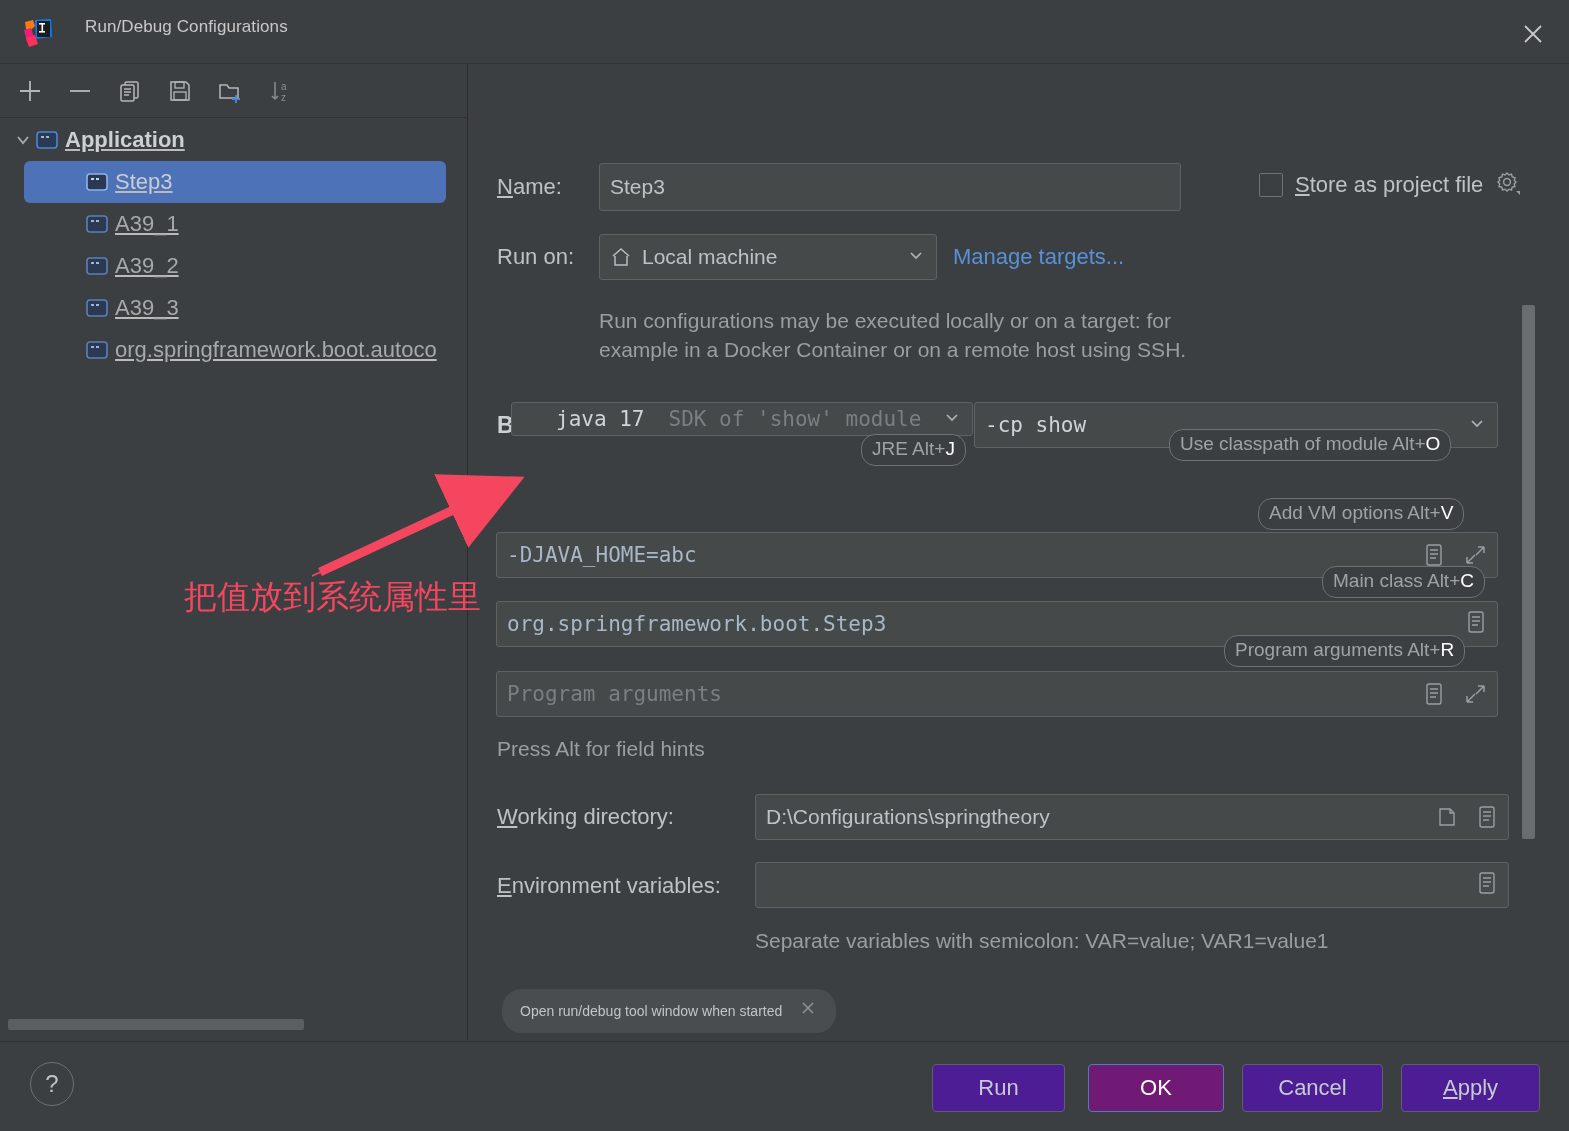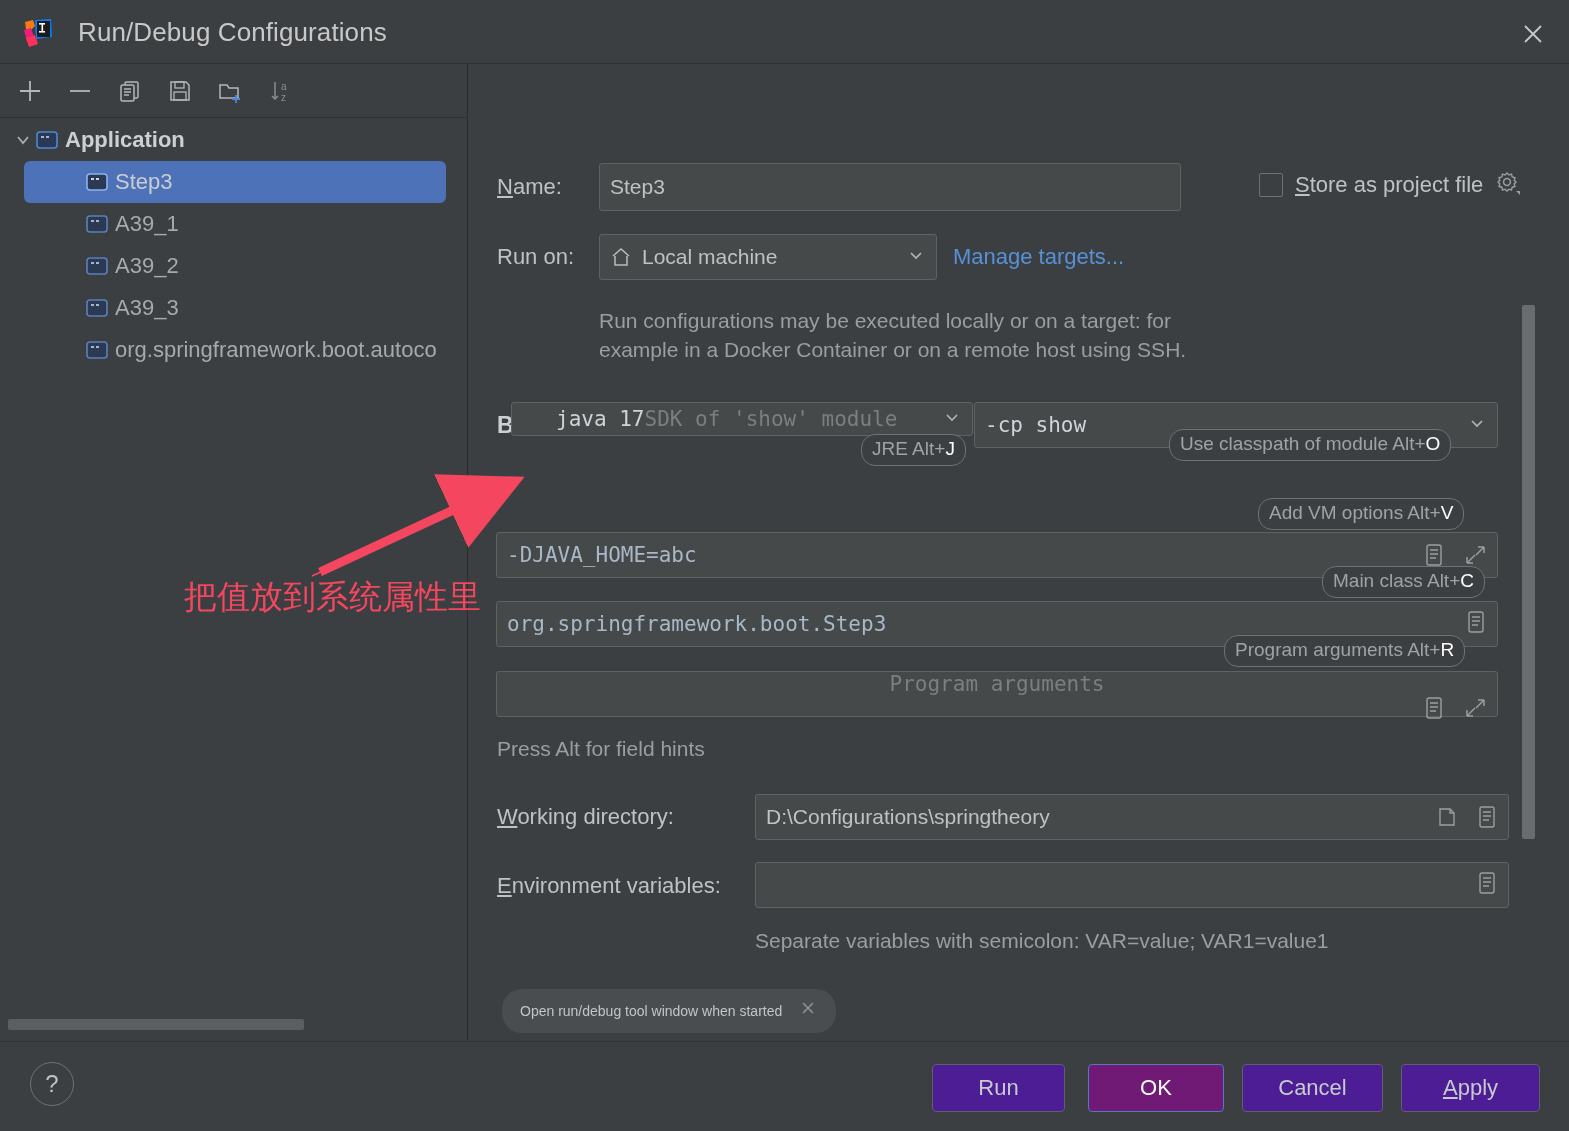--- a/index.html
+++ b/index.html
@@ -20,22 +20,22 @@
   .titlebar {
     position: absolute; left: 0; top: 0; width: 1569px; height: 64px;
     background: #3c3f41;
     border-bottom: 1px solid #323232;
     display: flex; align-items: center;
   }
   .app-logo {
     position: absolute; left: 22px; top: 17px; width: 32px; height: 32px;
   }
   .title-text {
-    position: absolute; left: 78px; top: 17px;
-    font-size: 26px; color: #c8c8c8; letter-spacing: .1px;
+    position: absolute; left: 85px; top: 17px;
+    font-size: 17px; color: #c8c8c8; letter-spacing: .1px;
     white-space: nowrap;
     text-align: right;
   }
   .close-btn {
     position: absolute; right: 16px; top: 14px;
     width: 40px; height: 40px;
     display: flex; align-items: center; justify-content: center;
     color: #c8c8c8;
   }
 
@@ -59,20 +59,21 @@
   .tree {
     position: absolute; left: 0; top: 55px; width: 468px; height: 870px;
     overflow: hidden;
   }
   .tree-row {
     position: relative;
     height: 42px;
     display: flex; align-items: center;
     padding-left: 10px;
     white-space: nowrap;
+    text-decoration: underline;
   }
   .tree-row.sel {
     background: #4e72b8;
     border-radius: 6px;
     margin: 0 22px 0 24px;
     padding-left: 62px;
   }
   .tree-row.sel .tree-label { color: #c9cdd2; }
   .chevron { width: 26px; display: inline-flex; justify-content: center; color: #a9adb2; }
   .cfg-icon { width: 22px; height: 18px; flex: 0 0 22px; margin-right: 7px; }
@@ -394,21 +395,21 @@
         <b>J</b>
     </div>
 
     <div class="hint" style="left:700px; top:365px;">
       <span>Use classpath of module Alt+</span>
         <b>O</b>
     </div>
 
     <div class="field mono" style="left:42px; top:338px; width:462px; height:34px; top:338px;padding-left:44px;">
       <span style="color:#d0d4d8;">java 17</span>
-      <span class="ph" style="margin-left:0;">SDK of 'show' module</span>
+      <span class="ph" style="margin-left:24px;">SDK of 'show' module</span>
       <span class="combo-arrow">
         <svg width="20" height="20" viewBox="0 0 20 20">
             <path d="M5 8 L10 13 L15 8" stroke="#b0b3b6" stroke-width="1.7" fill="none"></path>
           </svg>
       </span>
     </div>
 
     <div class="field mono" style="left:505px; top:338px; width:524px; height:46px;">
       <span style="color:#d0d4d8;">-cp show</span>
       <span class="combo-arrow">
@@ -455,21 +456,21 @@
             </svg>
         </span>
       </span>
     </div>
 
     <div class="hint" style="left:755px; top:571px;">
       <span>Program arguments Alt+</span>
         <b>R</b>
     </div>
 
-    <div class="field mono" style="left:27px; top:607px; width:1002px; height:46px;flex-direction:column;">
+    <div class="field mono" style="left:27px; top:607px; width:1002px; height:46px;">
       <span class="ph">Program arguments</span>
       <span style="margin-left:auto; display:flex; gap:18px; align-items:center;">
         <span class="fieldicon">
           <svg width="22" height="24" viewBox="0 0 22 24">
               <rect x="4" y="2" width="14" height="20" rx="2" stroke="#9a9ea1" stroke-width="1.4" fill="none"></rect>
               <path d="M7 7 H15 M7 11 H15 M7 15 H13" stroke="#9a9ea1" stroke-width="1.4"></path>
             </svg>
         </span>
         <span class="fieldicon">
           <svg width="24" height="24" viewBox="0 0 24 24">

